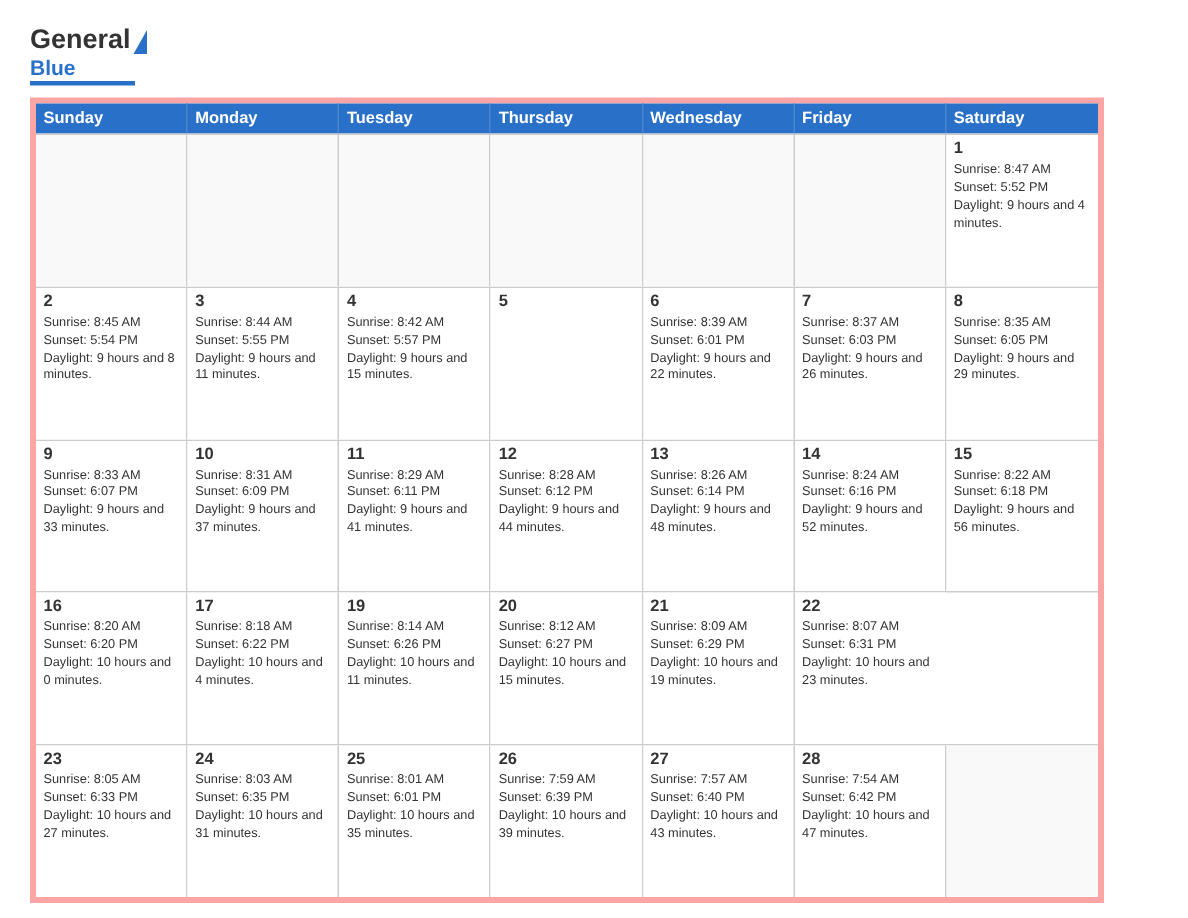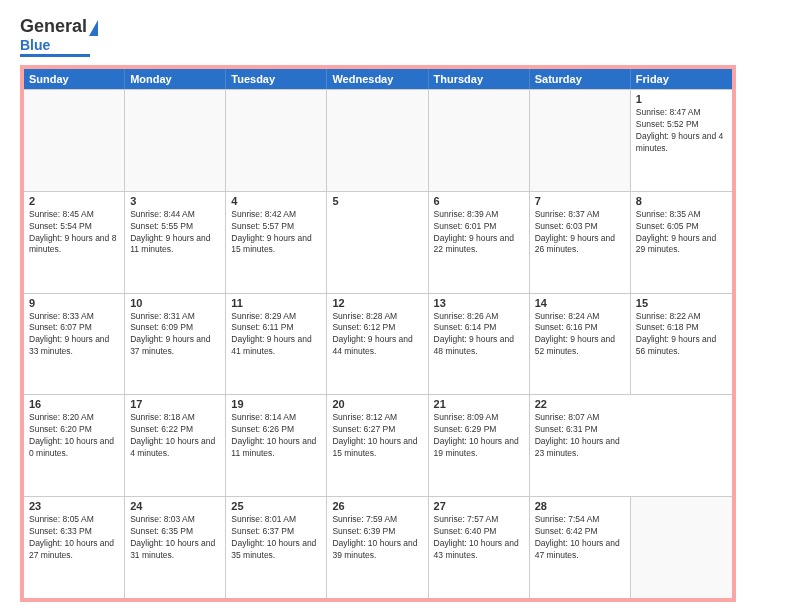--- a/index.html
+++ b/index.html
@@ -112,24 +112,24 @@
       <div class="month-title"></div>
       <div class="location-title"></div>
     </div>
   </div>
 
   <div class="calendar">
     <div class="cal-header">
     <div class="cal-header-cell">Sunday</div>
         <div class="cal-header-cell">Monday</div>
         <div class="cal-header-cell">Tuesday</div>
+        <div class="cal-header-cell">Thursday</div>
         <div class="cal-header-cell">Wednesday</div>
-        <div class="cal-header-cell">Thursday</div>
+        <div class="cal-header-cell">Friday</div>
         <div class="cal-header-cell">Saturday</div>
-        <div class="cal-header-cell">Friday</div>
       </div>
     <div class="cal-body">
     <div class="cal-row">
           <div class="cal-cell empty"></div>
           <div class="cal-cell empty"></div>
           <div class="cal-cell empty"></div>
           <div class="cal-cell empty"></div>
           <div class="cal-cell empty"></div>
           <div class="cal-cell empty"></div>
           <div class="cal-cell">
@@ -271,21 +271,21 @@
           </div>
           <div class="cal-cell">
             <span class="day-num">24</span>
             <div class="day-info">Sunrise: 8:03 AM
 Sunset: 6:35 PM
 Daylight: 10 hours and 31 minutes.</div>
           </div>
           <div class="cal-cell">
             <span class="day-num">25</span>
             <div class="day-info">Sunrise: 8:01 AM
-Sunset: 6:37 PM
+Sunset: 6:01 PM
 Daylight: 10 hours and 35 minutes.</div>
           </div>
           <div class="cal-cell">
             <span class="day-num">26</span>
             <div class="day-info">Sunrise: 7:59 AM
 Sunset: 6:39 PM
 Daylight: 10 hours and 39 minutes.</div>
           </div>
           <div class="cal-cell">
             <span class="day-num">27</span>

